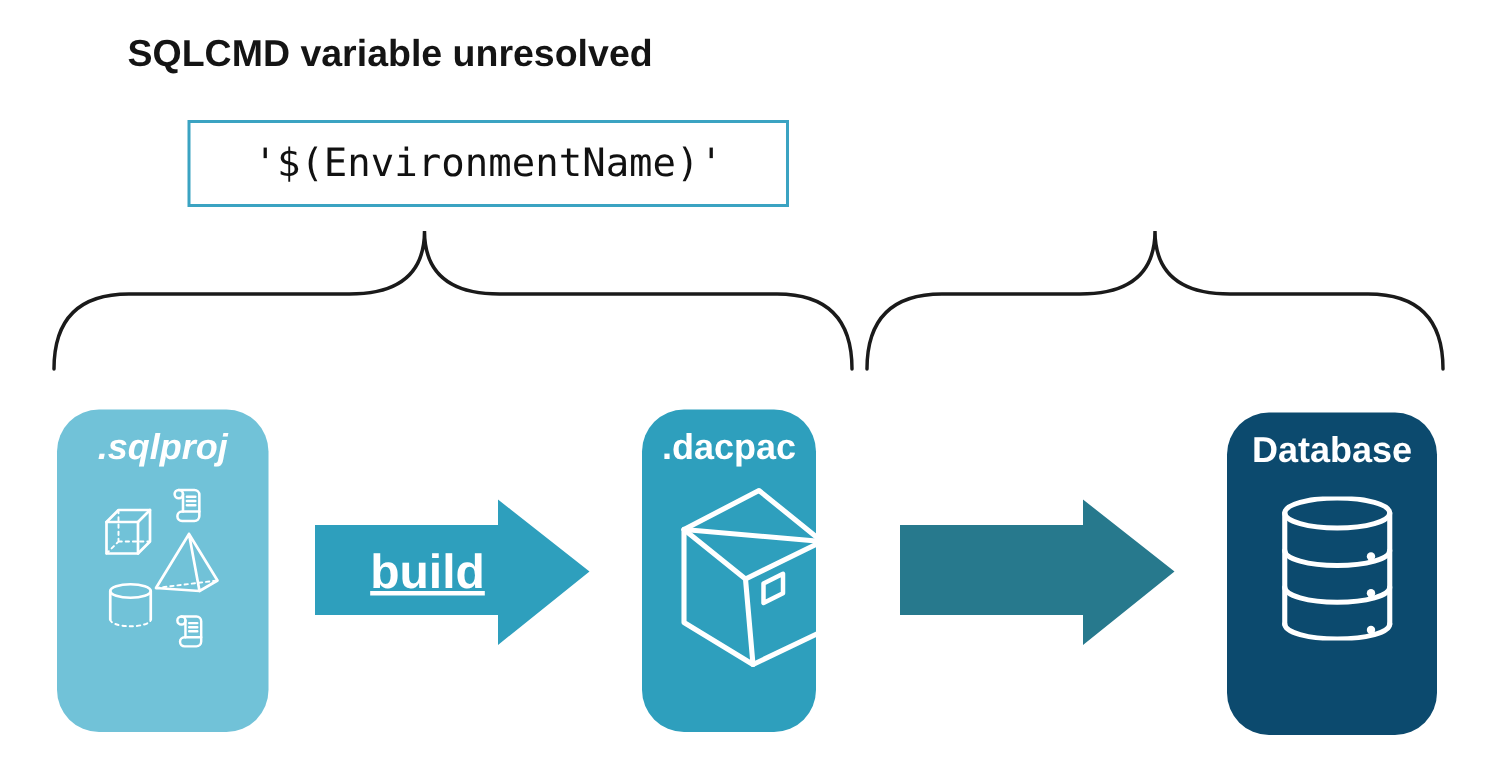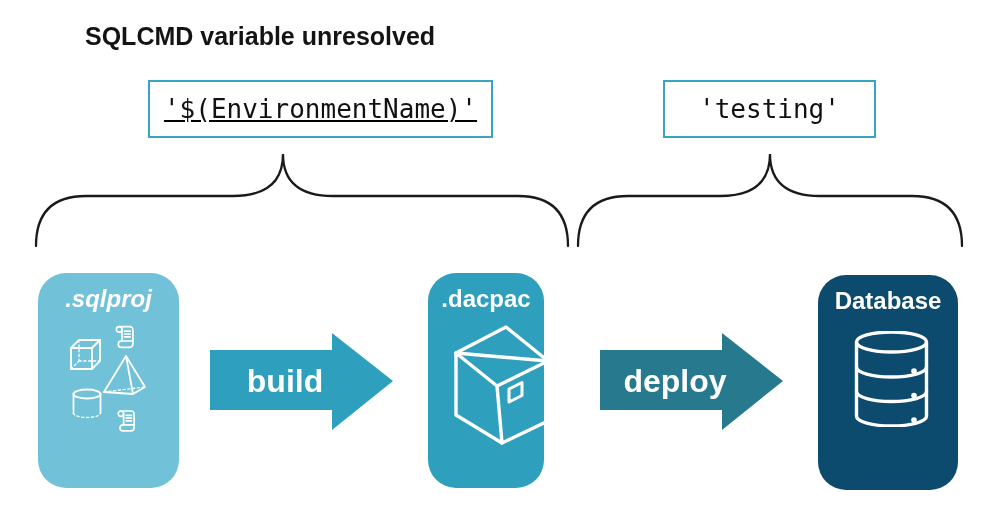--- a/index.html
+++ b/index.html
@@ -18,21 +18,21 @@
     text-align: left; letter-spacing: 0;
   }
   .ann-heading.left  { left: 85px;  width: 440px; }
   .ann-heading.right { left: 593px; width: 350px; }
 
   .code-box {
     position: absolute; top: 80px; height: 58px;
     background: #ffffff; border: 2px solid #3ba3c2;
     display: flex; align-items: center; justify-content: center;
   }
-  .code-box.left  { left: 148px; width: 345px; text-decoration: underline; }
+  .code-box.left  { left: 125px; width: 401px; }
   .code-box.right { left: 663px; width: 213px; }
   .code-text {
     font-family: "DejaVu Sans Mono", monospace;
     font-size: 26px; color: #111111; white-space: pre;
   }
 
   
   svg.overlay { position: absolute; inset: 0; width: 1000px; height: 522px; }
 
   
@@ -58,52 +58,48 @@
   .icn-cylinder  { left: 33px;  top: 115px; }
   .icn-scroll-2  { left: 76px;  top: 134px; }
 
   .icn-package  { left: 26px; top: 52px; }
   .icn-database { left: 35px; top: 56px; }
 
   
   .arrow-label {
     position: absolute; top: 356px; width: 112px;
     text-align: center; color: #ffffff;
-    font-size: 32px; font-weight: 700; line-height: 50px;
+    font-size: 32px; font-weight: 700; line-height: 50px; text-decoration: underline;
   }
   .arrow-label.build  { left: 229px; }
   .arrow-label.deploy { left: 619px; }
 </style>
 </head>
 <body>
 
 <div class="canvas">
 
   <div class="ann-heading left">SQLCMD variable unresolved</div>
 
   <div class="code-box left">
     <span class="code-text">'$(EnvironmentName)'</span>
   </div>
-  <div class="code-box right">
-    <span class="code-text">'testing'</span>
-  </div>
 
   <svg class="overlay" viewBox="0 0 1000 522">
 
     <path d="M36 246 Q36 196 86 196 L233 196 Q283 196 283 154 Q283 196 333 196 L518 196 Q568 196 568 246" fill="none" stroke="#1a1a1a" stroke-width="2.3" stroke-linecap="round"></path>
 
     <path d="M578 246 Q578 196 628 196 L720 196 Q770 196 770 154 Q770 196 820 196 L912 196 Q962 196 962 246" fill="none" stroke="#1a1a1a" stroke-width="2.3" stroke-linecap="round"></path>
 
     <polygon points="210,350 332,350 332,333 393,381 332,430 332,410 210,410" fill="#2e9fbd"></polygon>
 
     <polygon points="600,350 722,350 722,333 783,381 722,430 722,410 600,410" fill="#27798d"></polygon>
   </svg>
 
   <div class="arrow-label build">build</div>
-  <div class="arrow-label deploy">deploy</div>
 
   <div class="card sqlproj">
     <div class="card-title">.sqlproj</div>
 
     <span class="icn icn-scroll-1">
       <svg width="27" height="28" viewBox="0 0 27 28" fill="none" stroke="#ffffff" stroke-width="1.7" stroke-linecap="round" stroke-linejoin="round">
         <circle cx="7.2" cy="6.4" r="2.8"></circle>
         <path d="M7.2 3.6 H17.6 a3.3 3.3 0 0 1 3.3 3.3 V18"></path>
         <path d="M10 6.4 V18"></path>
         <path d="M12.6 8.2 h5.6 M12.6 11 h5.6 M12.6 13.8 h5.6"></path>

